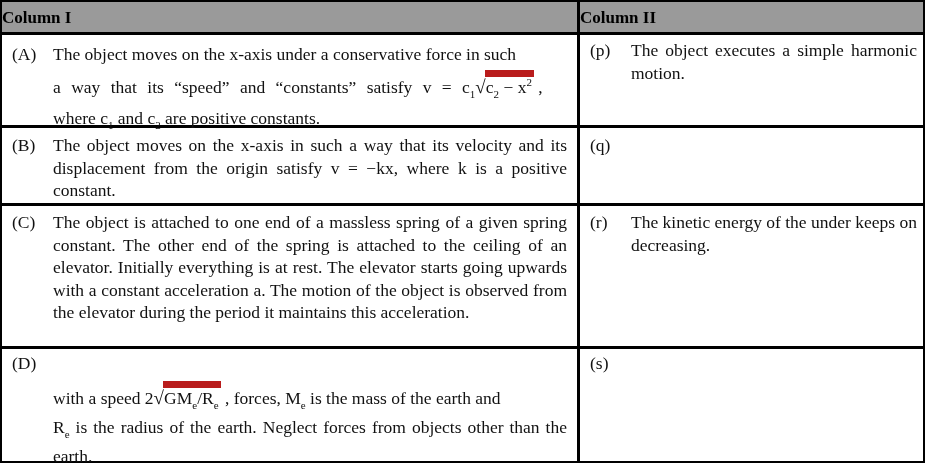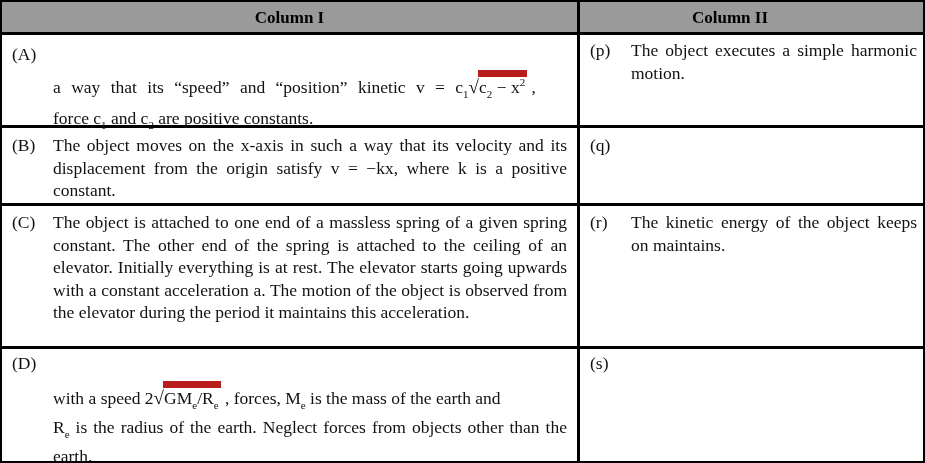--- a/index.html
+++ b/index.html
@@ -29,21 +29,20 @@
       width: 921px;
       height: 30px;
       background: #9a9a9a;
       border-bottom: 3px solid #000;
     }
     .hcell {
       position: absolute;
       top: 0;
       height: 30px;
       line-height: 32px;
-      text-align: center;
       font-weight: bold;
       font-size: 17px;
       color: #000;
     }
     .hcell.c1 { left: 0; width: 575px; }
     .hcell.c2 { left: 578px; width: 300px; }
     .vdivider {
       position: absolute;
       left: 575px;
       top: 0;
@@ -97,23 +96,23 @@
   </div>
 
   <div class="vdivider"></div>
   <div class="hline" style="top:123px;"></div>
   <div class="hline" style="top:201px;"></div>
   <div class="hline" style="top:344px;"></div>
 
   <div class="cell left" style="top:37px;">
     <span class="label tall">(A)</span>
     <div class="text tall">
-      <br>
-      <span style="word-spacing:6px;">a way that its “speed” and “position” kinetic v = </span><span><span>c</span><sub>1</sub><span class="rad">√</span><span class="sqrt"><span>c</span><sub>2</sub><span> − x</span><sup>2</sup></span></span><span> ,</span><br>
-      <span>force c</span><sub>1</sub><span> and c</span><sub>2</sub><span> are positive constants.</span>
+      <span>The object moves on the x-axis under a conservative force in such</span><br>
+      <span style="word-spacing:6px;">a way that its “speed” and “constants” satisfy v = </span><span><span>c</span><sub>1</sub><span class="rad">√</span><span class="sqrt"><span>c</span><sub>2</sub><span> − x</span><sup>2</sup></span></span><span> ,</span><br>
+      <span>where c</span><sub>1</sub><span> and c</span><sub>2</sub><span> are positive constants.</span>
     </div>
   </div>
   <div class="cell right" style="top:37px;">
     <span class="label">(p)</span>
     <div class="text">The object executes a simple harmonic motion.</div>
   </div>
 
   <div class="cell left" style="top:132px;">
     <span class="label">(B)</span>
     <div class="text">The object moves on the x-axis in such a way that its velocity and its displacement from the origin satisfy v = −kx, where k is a positive constant.</div>
@@ -121,21 +120,21 @@
   <div class="cell right" style="top:132px;">
     <span class="label">(q)</span>
   </div>
 
   <div class="cell left" style="top:209px;">
     <span class="label">(C)</span>
     <div class="text">The object is attached to one end of a massless spring of a given spring constant. The other end of the spring is attached to the ceiling of an elevator. Initially everything is at rest. The elevator starts going upwards with a constant acceleration a. The motion of the object is observed from the elevator during the period it maintains this acceleration.</div>
   </div>
   <div class="cell right" style="top:209px;">
     <span class="label">(r)</span>
-    <div class="text">The kinetic energy of the object keeps on maintains.</div>
+    <div class="text">The kinetic energy of the under keeps on decreasing.</div>
   </div>
 
   <div class="cell left" style="top:350px;">
     <span class="label">(D)</span>
     <div class="text" style="line-height:29px;">
       <br>
       <span>with a speed </span><span><span>2</span><span class="rad">√</span><span class="sqrt"><span>GM</span><sub>e</sub><span>/R</span><sub>e</sub></span></span><span> , forces, M</span><sub>e</sub><span> is the mass of the earth and</span><br>
       <span style="line-height:22px;"><span>R</span><sub>e</sub><span> is the radius of the earth. Neglect forces from objects other than the earth.</span></span>
     </div>
   </div>

